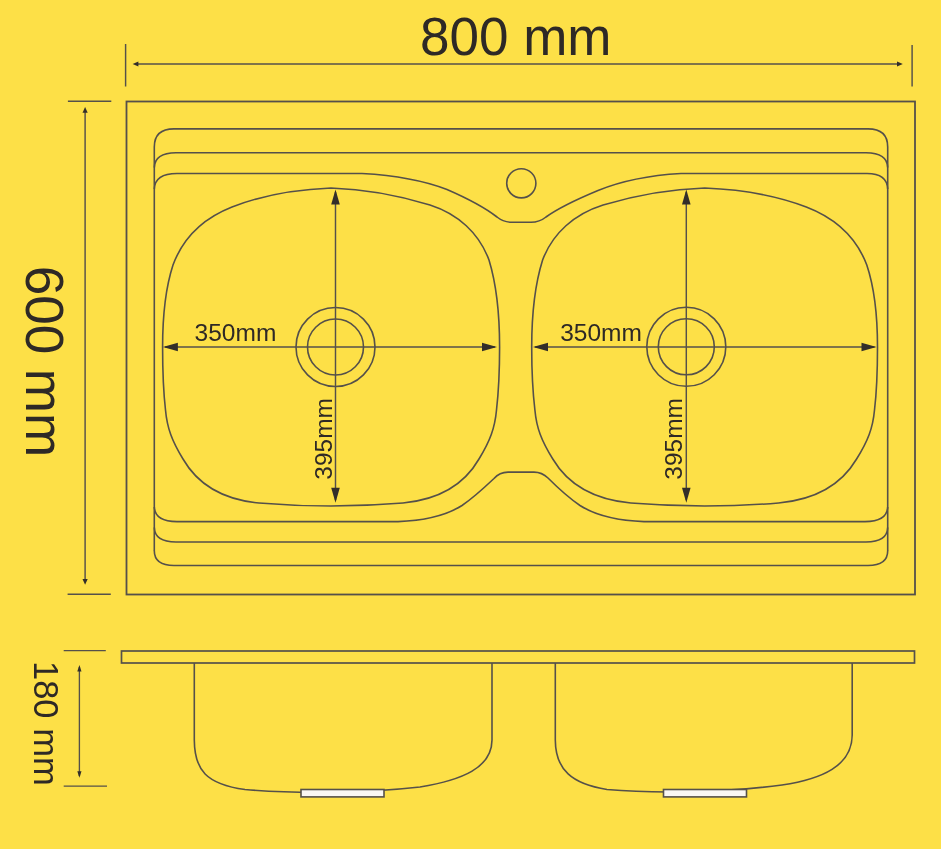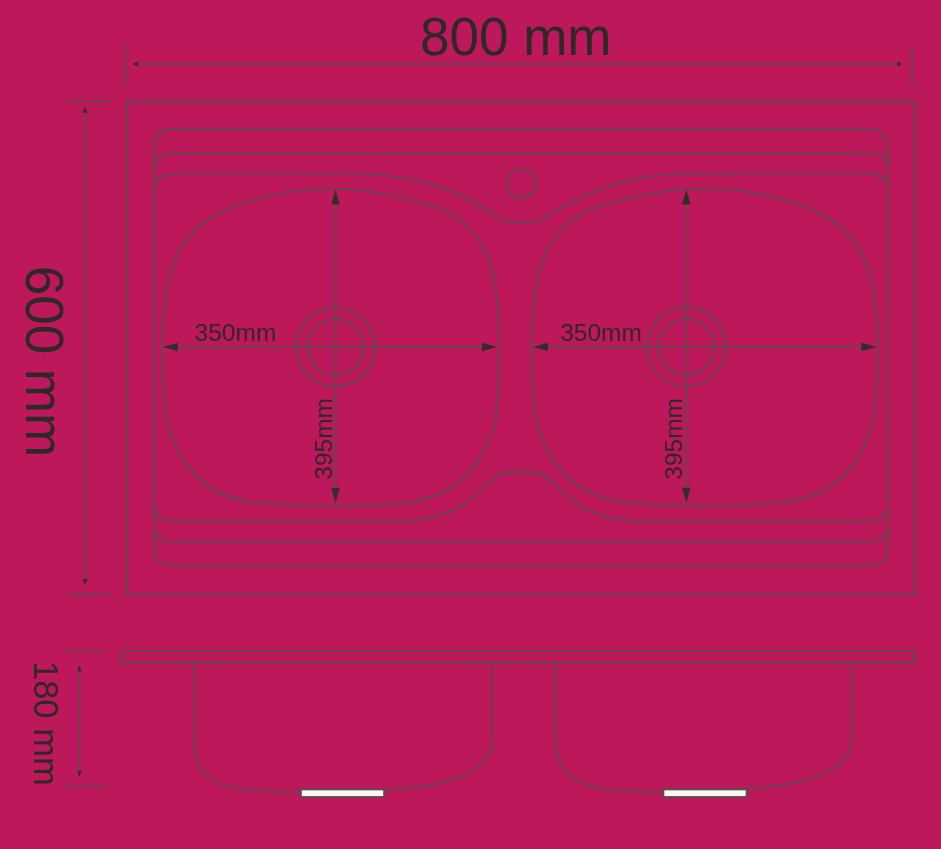--- a/index.html
+++ b/index.html
@@ -1,16 +1,16 @@
 <!DOCTYPE html>
 <html><head>
 <meta charset="utf-8">
 <style>
   html,body{margin:0;padding:0;background:#faf7f3;}
-  #canvas{position:relative;width:941px;height:849px;background:#be185d;overflow:hidden;}
+  #canvas{position:relative;width:941px;height:849px;background:#fde047;overflow:hidden;}
   svg{display:block;}
   text{font-family:"Liberation Sans",sans-serif;fill:#2e2926;}
 </style>
 </head>
 <body>
 <div id="canvas">
 <svg width="941" height="849" viewBox="0 0 941 849">
   <g fill="none" stroke="#55504a" stroke-width="1.6">
 
     <rect x="126.5" y="101.5" width="788.5" height="493" stroke-width="1.8"></rect>

